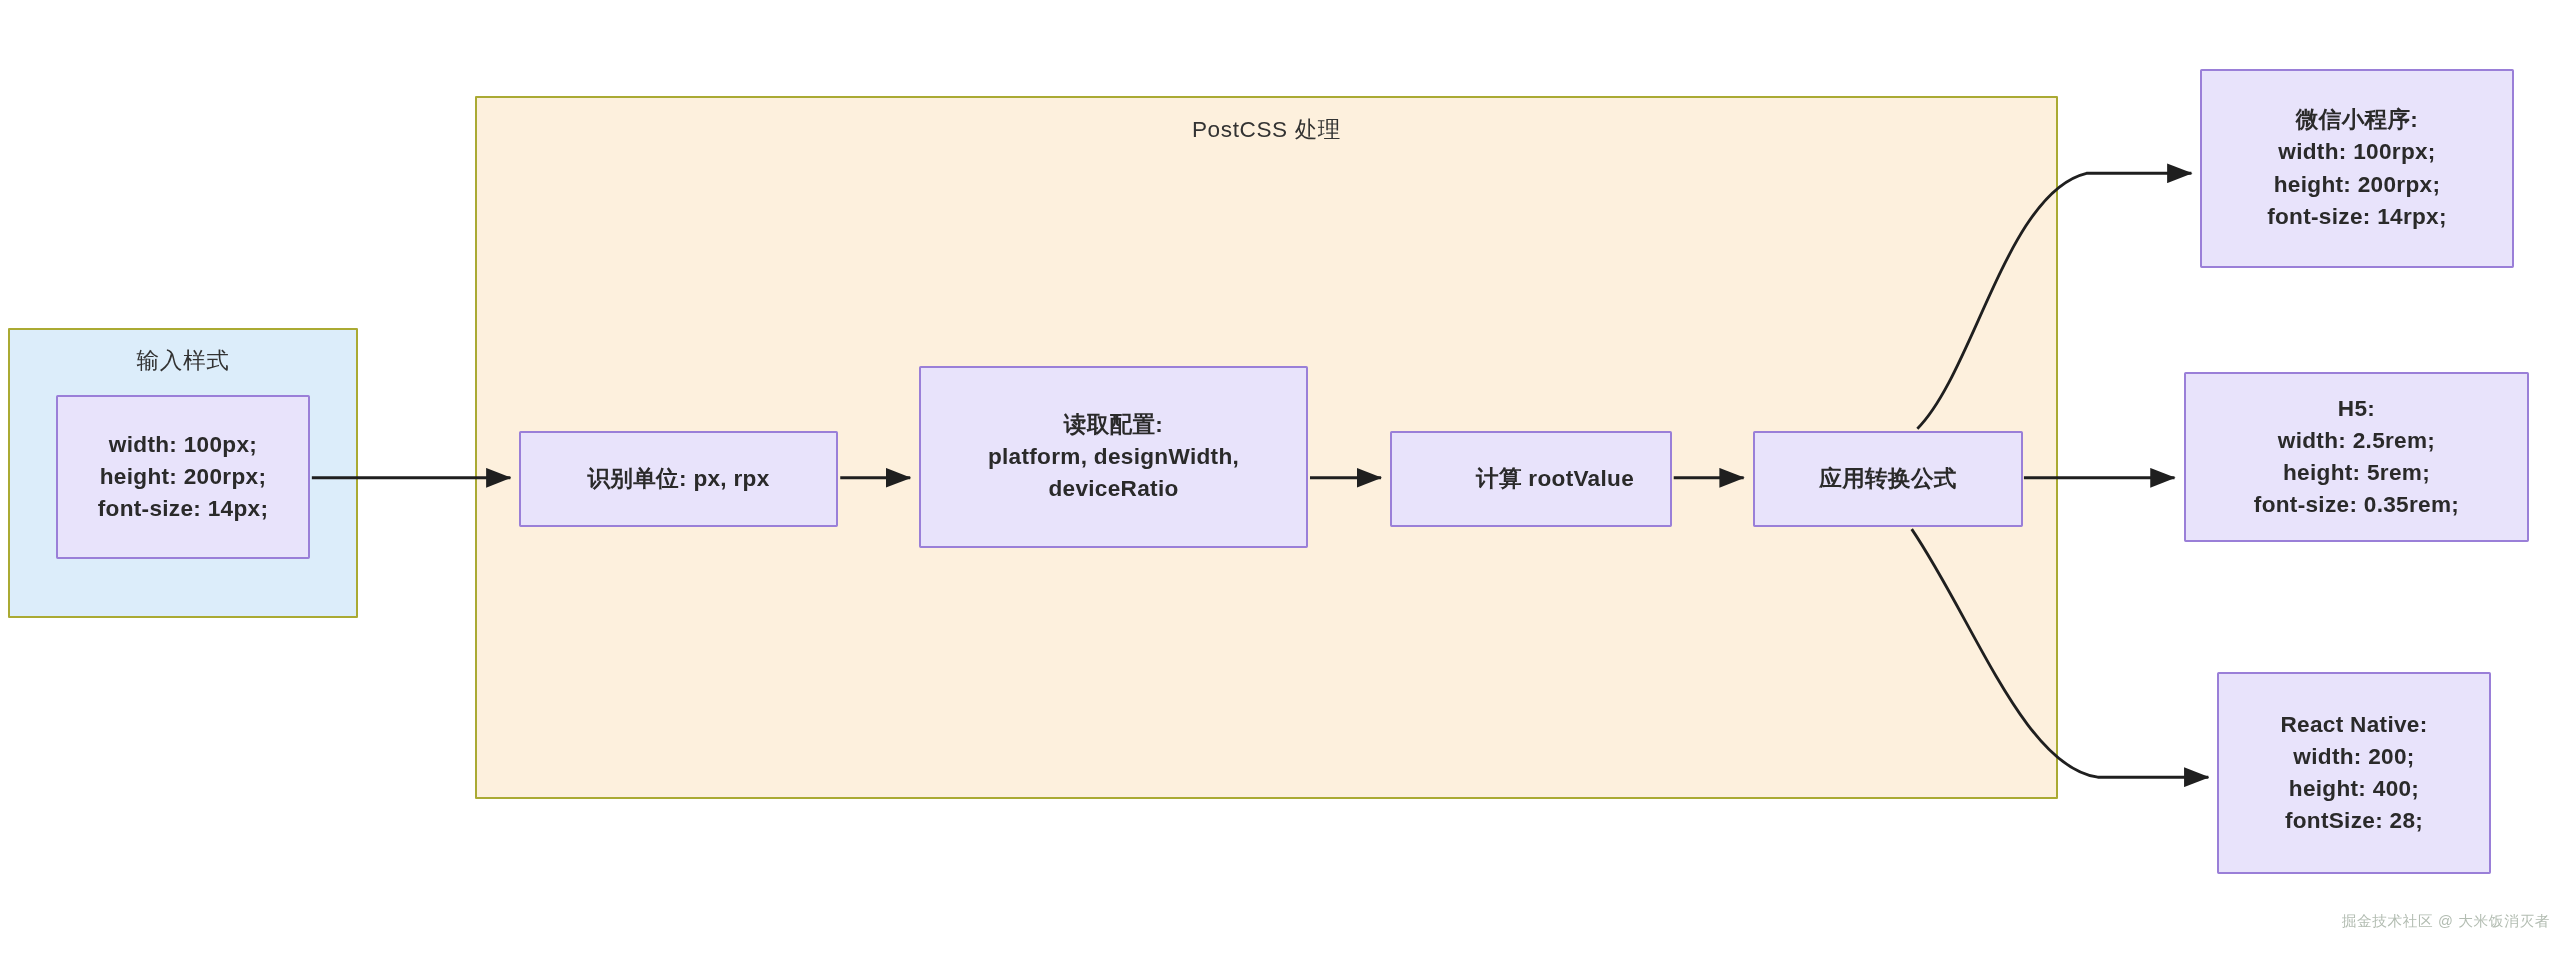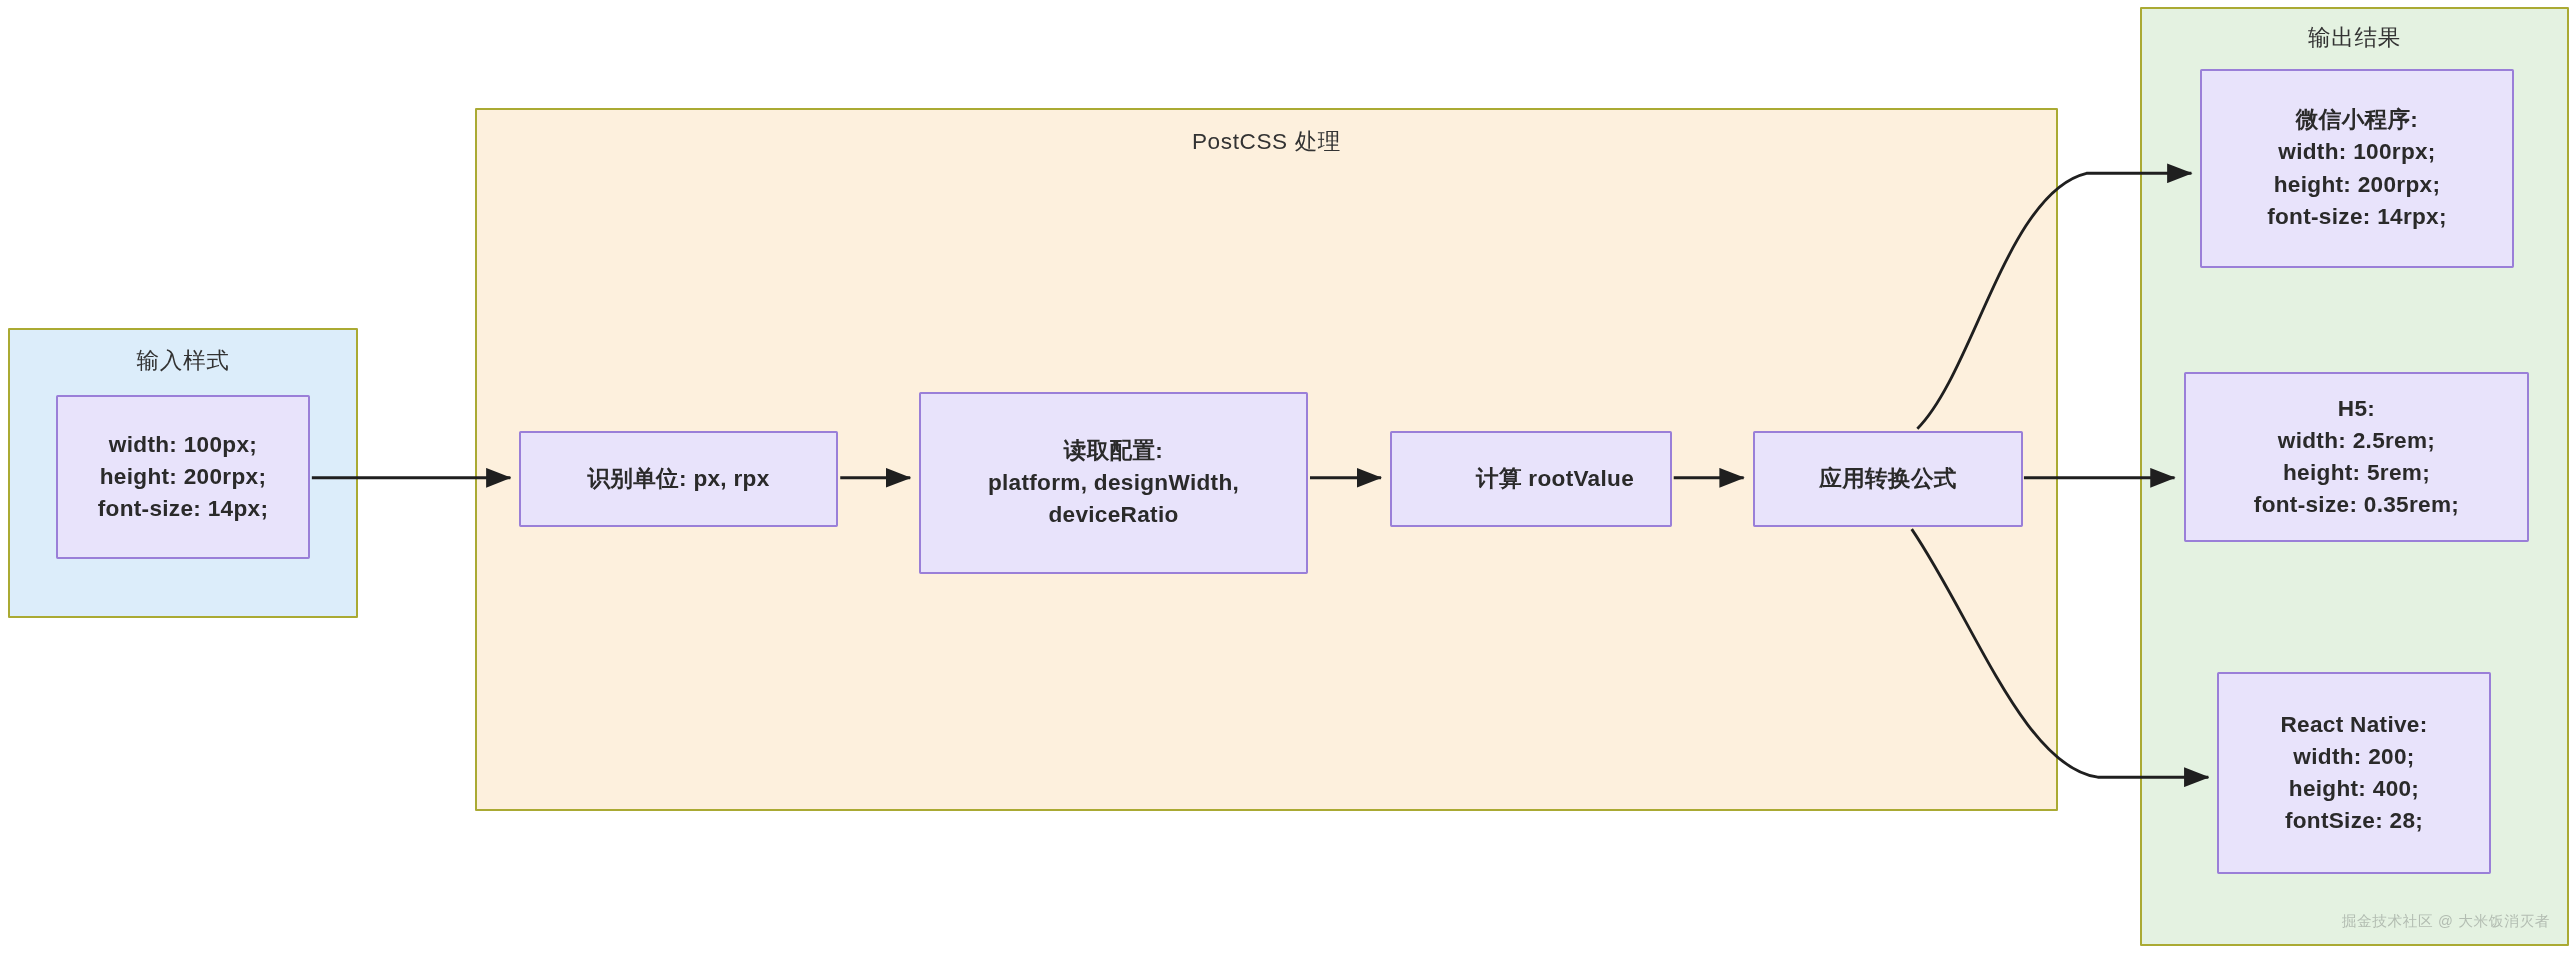--- a/index.html
+++ b/index.html
@@ -58,21 +58,21 @@
   #group-input {
     left: 8px;
     top: 328px;
     width: 350px;
     height: 290px;
     background: #dcedfa;
   }
   #group-input .group-title { top: 14.7px; }
   #group-postcss {
     left: 475px;
-    top: 108px;
+    top: 96px;
     width: 1583px;
     height: 703px;
     background: #fdf0dd;
   }
   #group-postcss .group-title { top: 16px; }
   #group-output {
     left: 2140px;
     top: 7.3px;
     width: 429px;
     height: 939px;
@@ -86,21 +86,21 @@
     height: 164px;
   }
   #node-step1 {
     left: 519px;
     top: 431px;
     width: 319px;
     height: 96px;
   }
   #node-step2 {
     left: 919px;
-    top: 392px;
+    top: 366px;
     width: 389px;
     height: 182px;
   }
   #node-step3 {
     left: 1390px;
     top: 431px;
     width: 282px;
     height: 96px;
     padding-left: 48px;
   }
@@ -149,23 +149,20 @@
 <div id="canvas">
 
   <div class="group" id="group-input">
     <div class="group-title">输入样式</div>
   </div>
 
   <div class="group" id="group-postcss">
     <div class="group-title">PostCSS 处理</div>
   </div>
 
-  <div class="group" id="group-output">
-    <div class="group-title">输出结果</div>
-  </div>
 
   <svg class="edge-layer" width="2576" height="955" viewBox="0 0 4568 1693" xmlns="http://www.w3.org/2000/svg">
     <defs>
       <marker id="arrowhead" markerWidth="9" markerHeight="7" refX="8.6" refY="3.5" orient="auto" markerUnits="strokeWidth">
         <path d="M0,0 L9,3.5 L0,7 Z" fill="#1f1f1f"></path>
       </marker>
     </defs>
     <g stroke="#1f1f1f" stroke-width="5" fill="none" marker-end="url(#arrowhead)">
       <path d="M553,847 L905,847"></path>
       <path d="M1490,847 L1614,847"></path>

